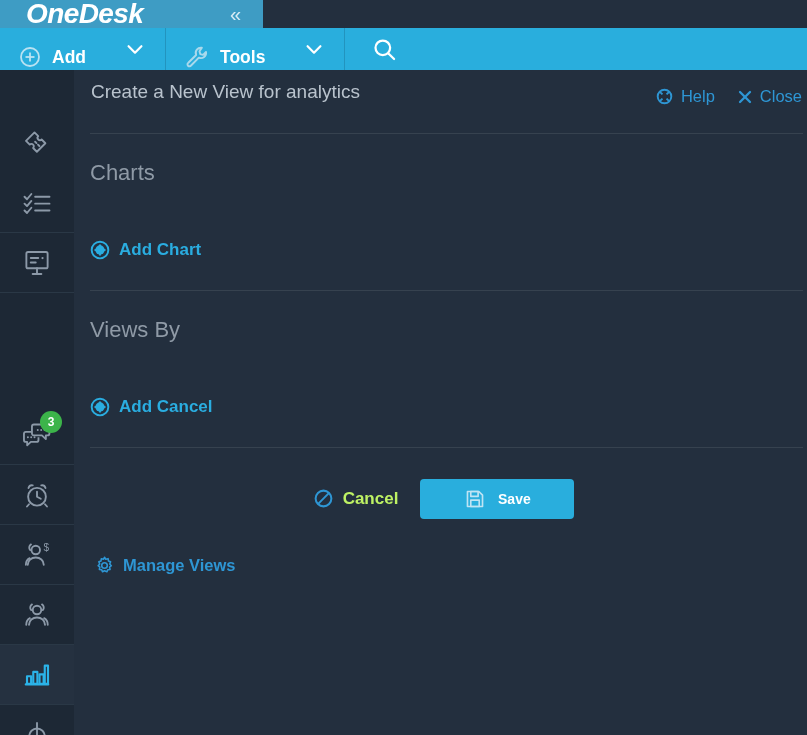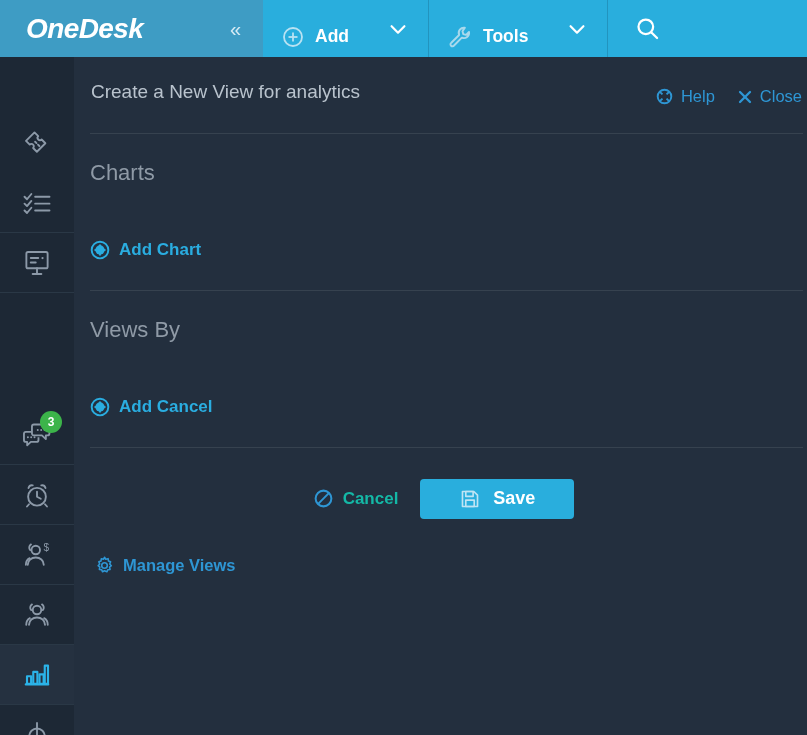--- a/index.html
+++ b/index.html
@@ -23,20 +23,21 @@
 
   
   .topbar {
     position: absolute;
     top: 0; left: 0;
     width: 807px;
     height: 57px;
     display: flex;
     align-items: stretch;
     z-index: 20;
+    flex-direction: column;
   }
 
   .logo-zone {
     width: 263px;
     background: #3e9cc4;
     display: flex;
     align-items: center;
     justify-content: space-between;
     padding: 0 16px 0 26px;
   }
@@ -233,36 +234,36 @@
     align-items: center;
     justify-content: center;
     gap: 16px;
     padding-top: 30px;
   }
 
   .cancel-btn {
     display: inline-flex;
     align-items: center;
     gap: 9px;
-    color: #14b8a6;
+    color: #bef264;
     font-size: 17px;
     font-weight: bold;
     cursor: pointer;
     padding: 10px 6px;
     white-space: nowrap;
   }
 
   .save-btn {
     display: inline-flex;
     align-items: center;
     justify-content: center;
     gap: 12px;
     background: #29aedd;
     color: #ffffff;
-    font-size: 18px;
+    font-size: 14px;
     font-weight: bold;
     border: none;
     border-radius: 4px;
     width: 154px;
     height: 40px;
     cursor: pointer;
     font-family: "Liberation Sans", sans-serif;
   }
 
   .manage-row {

